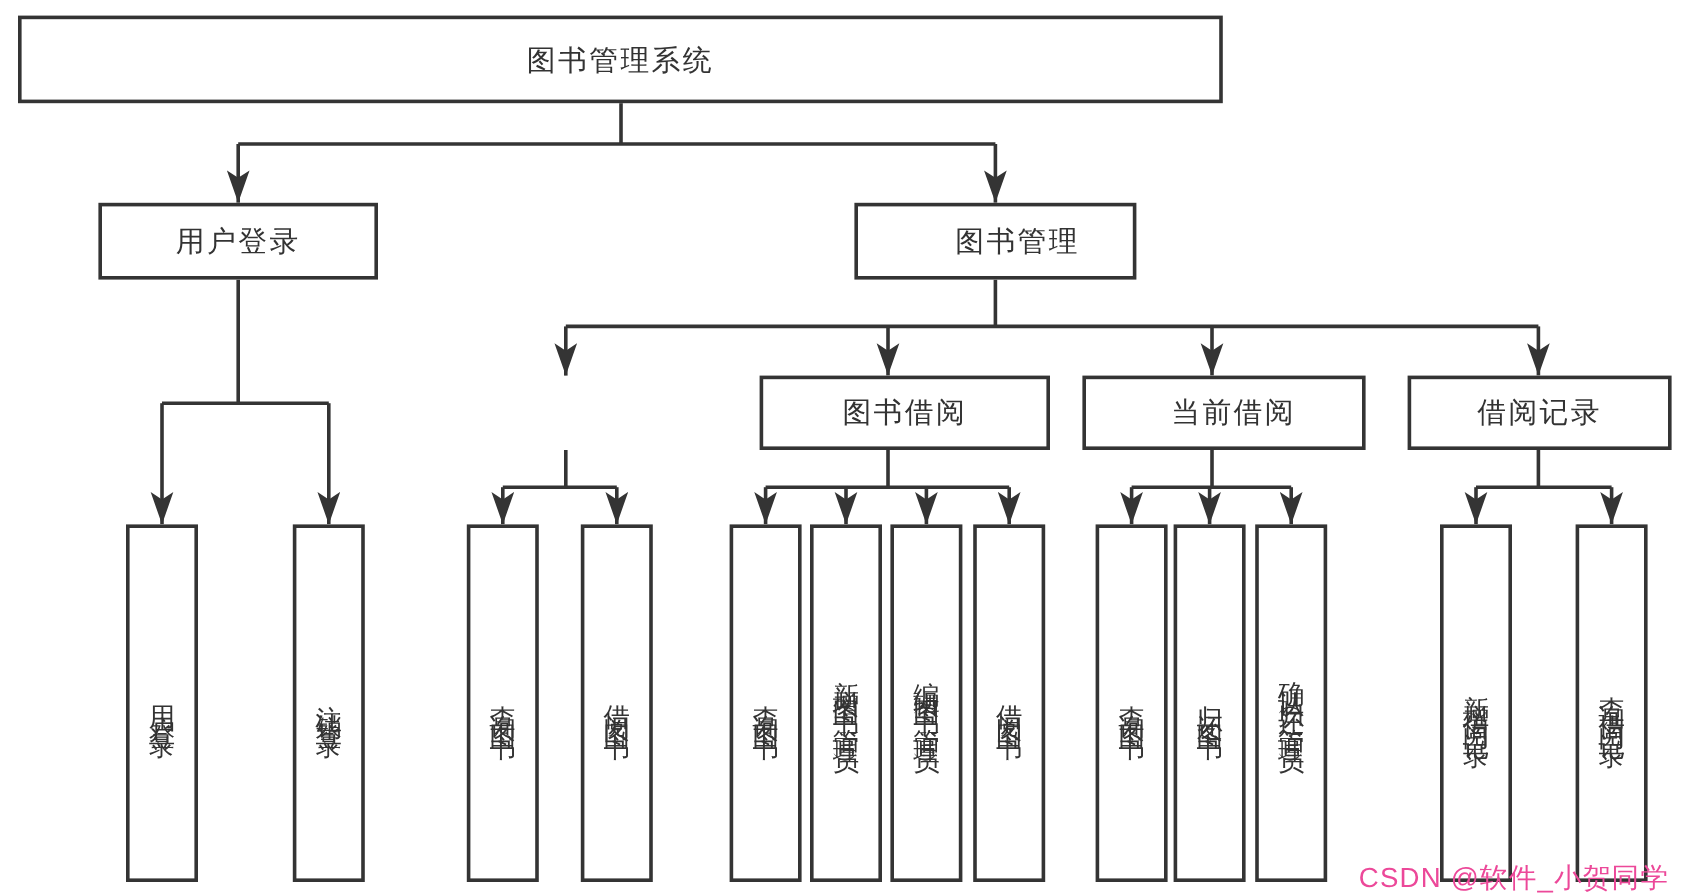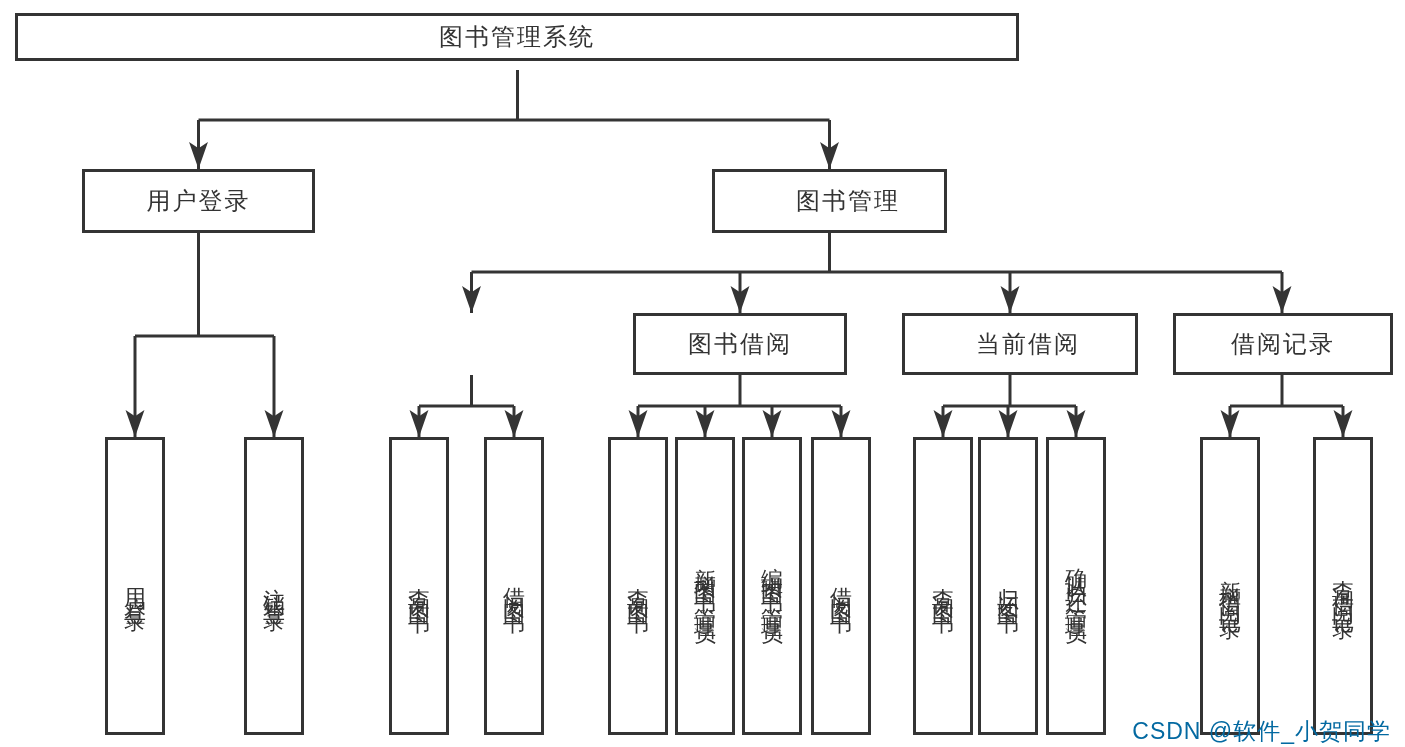--- a/index.html
+++ b/index.html
@@ -14,39 +14,39 @@
   svg.connectors { position: absolute; left: 0; top: 0; z-index: 1; }
   .box {
     position: absolute;
     background: #ffffff;
     border: 3px solid #343434;
     display: flex; align-items: center; justify-content: center;
     z-index: 2;
     color: #333333;
   }
   .hbox { font-size: 24px; letter-spacing: 2px; }
-  .root-box  { left: 15px;  top: 13px;  width: 1004px; height: 48px; }
+  .root-box  { left: 15px;  top: 13px;  width: 1004px; height: 73px; }
   .lvl2-box  { top: 169px; height: 64px; }
   .lvl3-box  { top: 313px; height: 62px; }
   .leaf {
     top: 437px; height: 298px; width: 60px;
   }
   .vtext {
     writing-mode: vertical-rl;
     text-orientation: mixed;
     font-size: 22px;
     letter-spacing: 8px;
     line-height: 1;
     white-space: nowrap;
   }
   .watermark {
     position: absolute;
     right: 14px; top: 716px;
     font-size: 23px;
-    color: #0369a1;
+    color: #ec4899;
     letter-spacing: 1px;
     z-index: 5;
   }
 </style>
 </head>
 <body>
 
 <div class="stage">
 
   <svg class="connectors" width="1405" height="747" viewBox="0 0 1405 747">
@@ -102,21 +102,21 @@
       <line x1="1230" y1="406" x2="1230" y2="437" marker-end="url(#ah)"></line>
       <line x1="1343" y1="406" x2="1343" y2="437" marker-end="url(#ah)"></line>
     </g>
   </svg>
 
   <div class="box hbox root-box">图书管理系统</div>
 
   <div class="box hbox lvl2-box" style="left:82px; width:233px;">用户登录</div>
   <div class="box hbox lvl2-box" style="left:712px; width:235px;padding-left:37px;">图书管理</div>
 
-  <div class="box hbox lvl3-box" style="left:633px; width:214px;">图书借阅</div>
+  <div class="box hbox lvl3-box" style="left:633px; width:242px;">图书借阅</div>
   <div class="box hbox lvl3-box" style="left:902px; width:236px;padding-left:16px;">当前借阅</div>
   <div class="box hbox lvl3-box" style="left:1173px; width:220px;">借阅记录</div>
 
   <div class="box leaf" style="left:105px;">
     <span class="vtext">用户登录</span>
   </div>
   <div class="box leaf" style="left:244px;">
     <span class="vtext">注销登录</span>
   </div>
 

